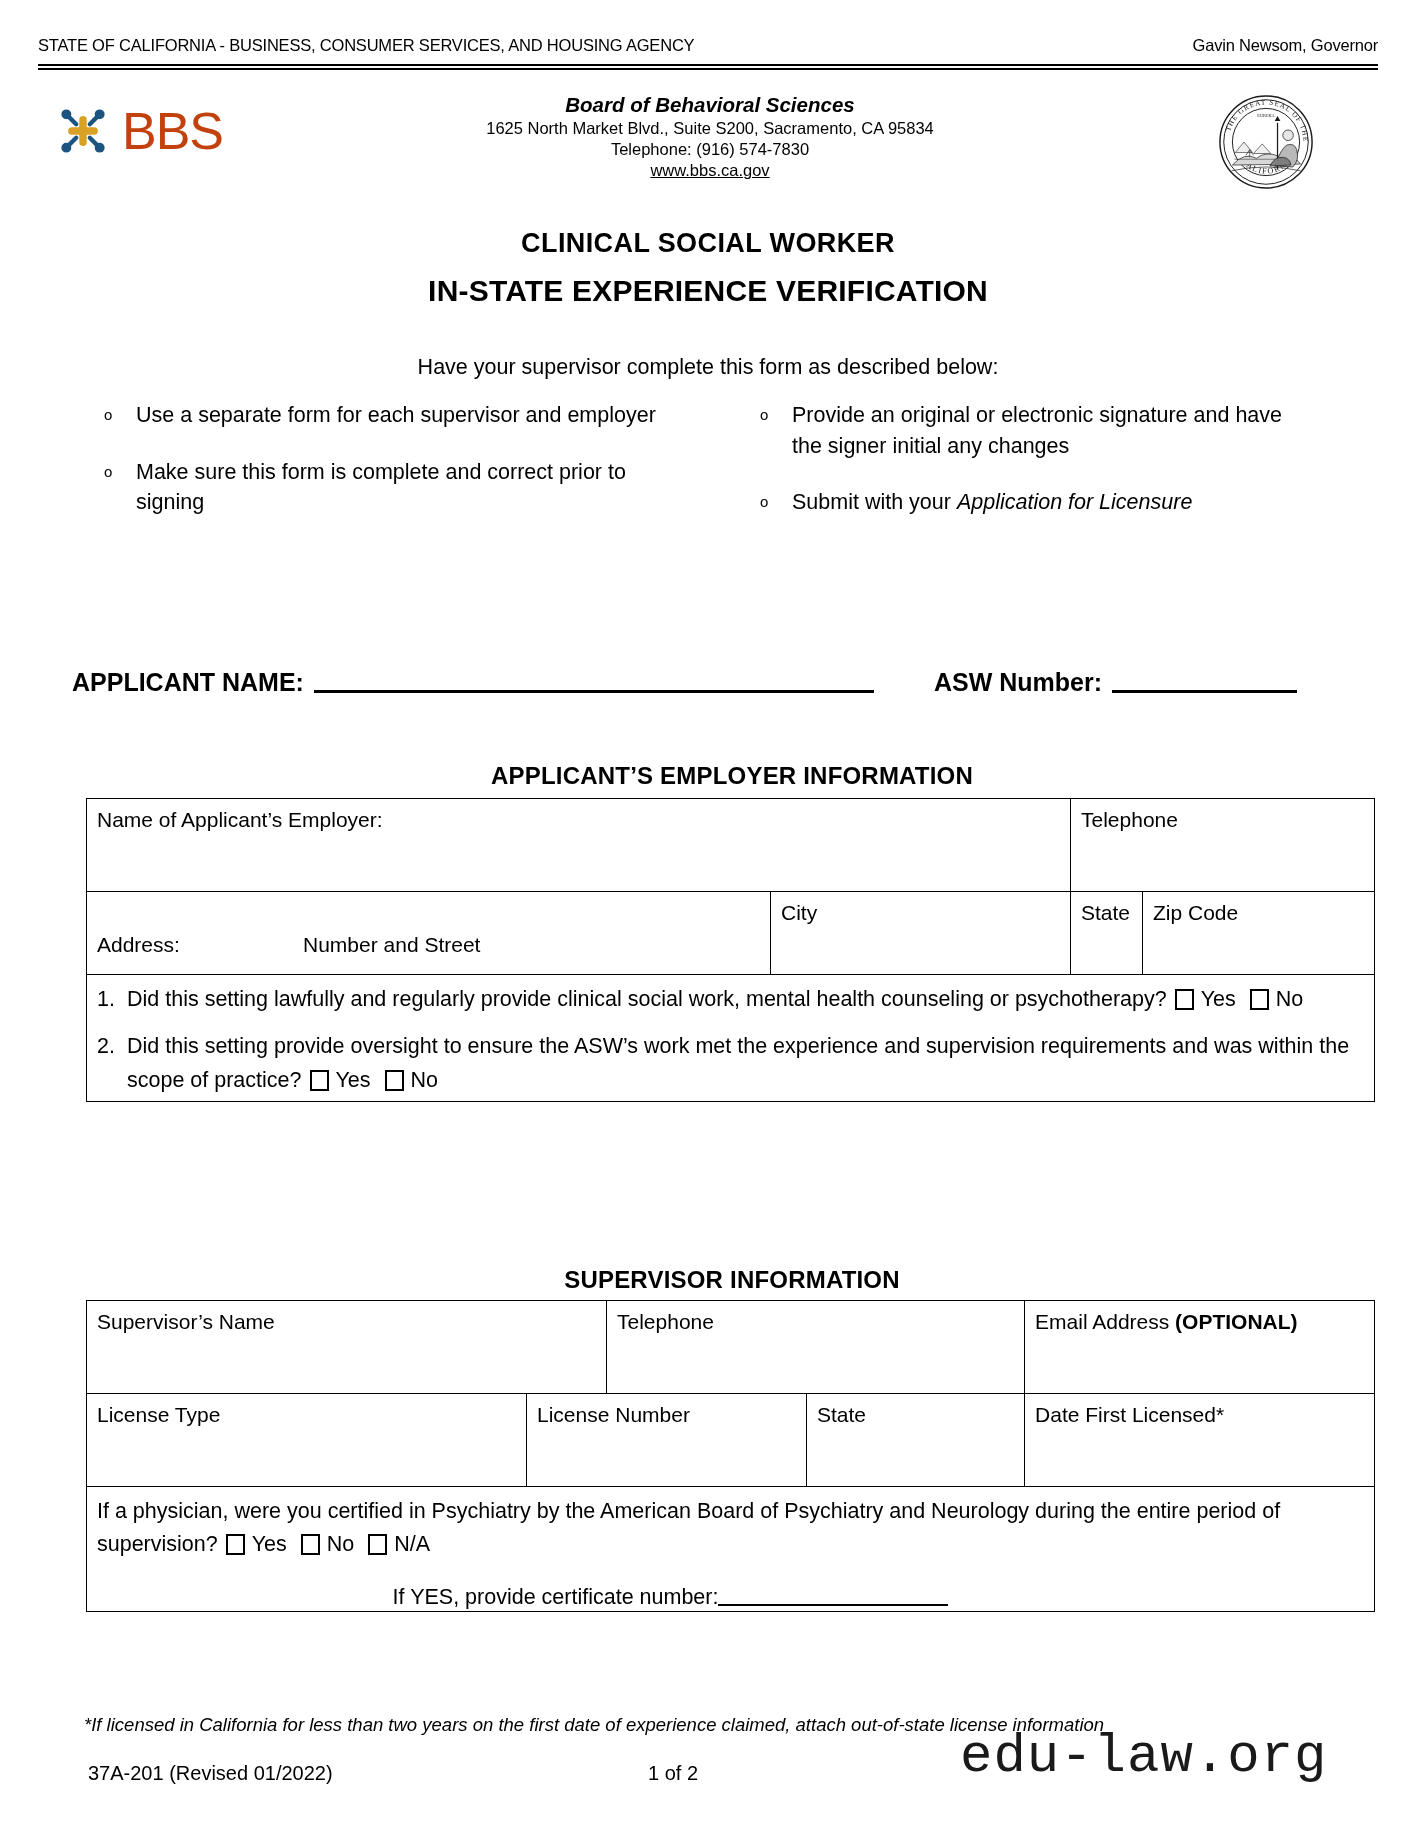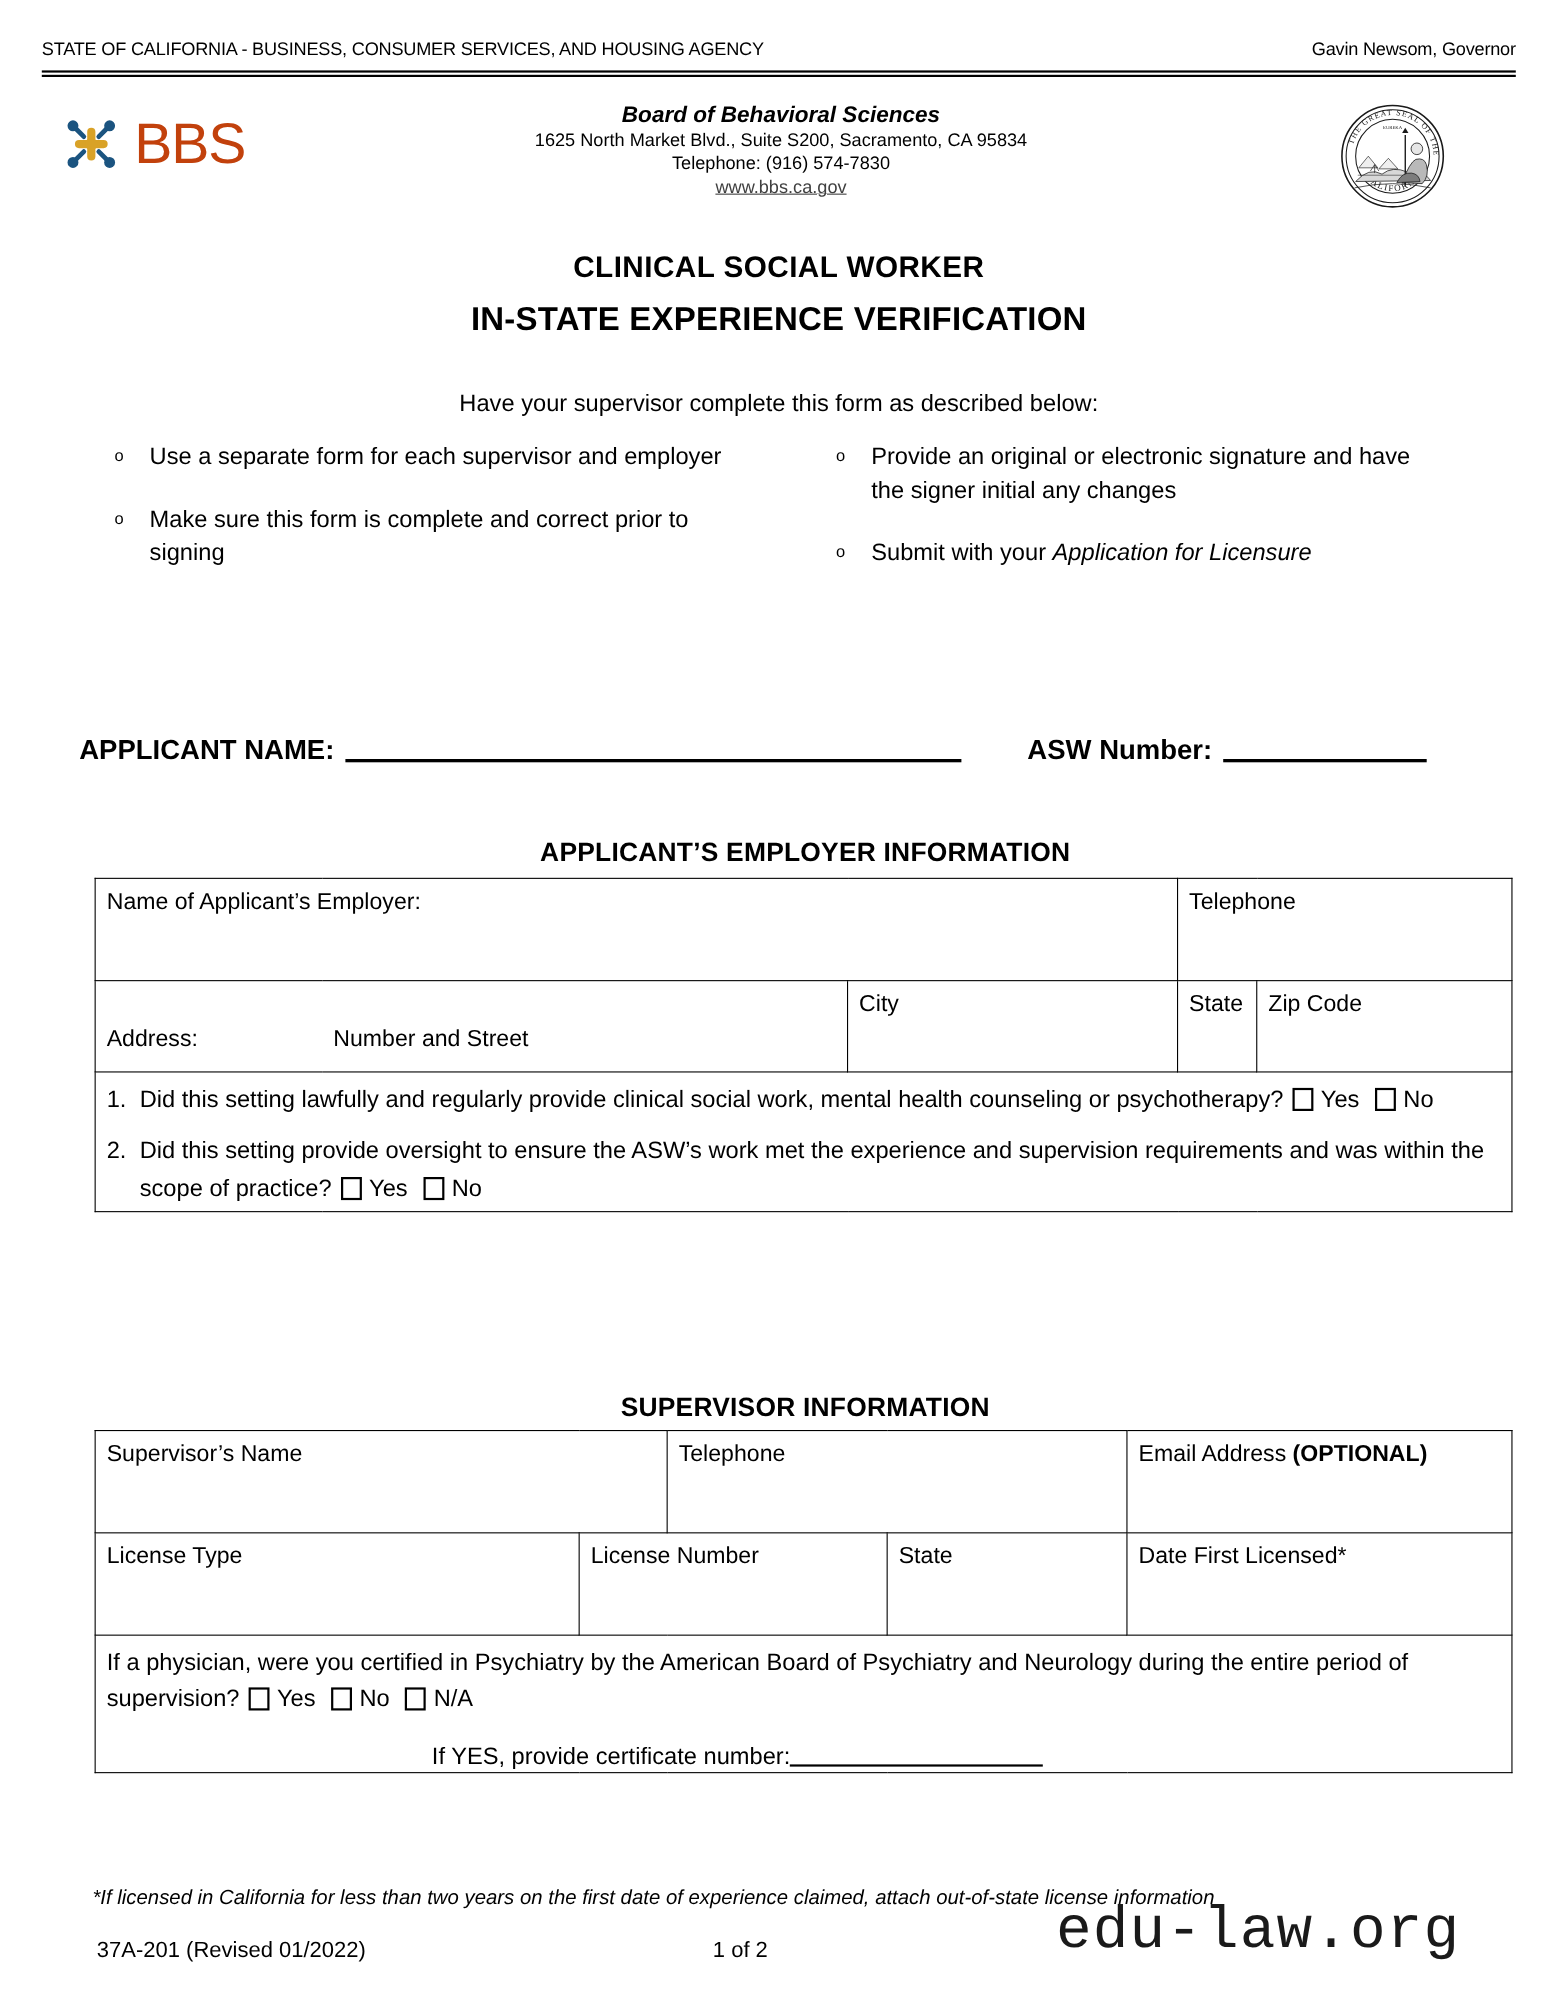--- a/index.html
+++ b/index.html
@@ -84,21 +84,21 @@
     line-height: 1.28;
   }
   .addr-title {
     font-size: 20.5px;
     font-weight: bold;
     font-style: italic;
   }
   .addr-line { font-size: 16.5px; }
   .addr-link {
     font-size: 16.5px;
-    color: #404040;
+    color: #000000;
     text-decoration: underline;
     cursor: pointer;
   }
 
   .seal-wrap {
     position: absolute;
     left: 1218px;
     top: 2px;
     width: 96px;
     height: 96px;

